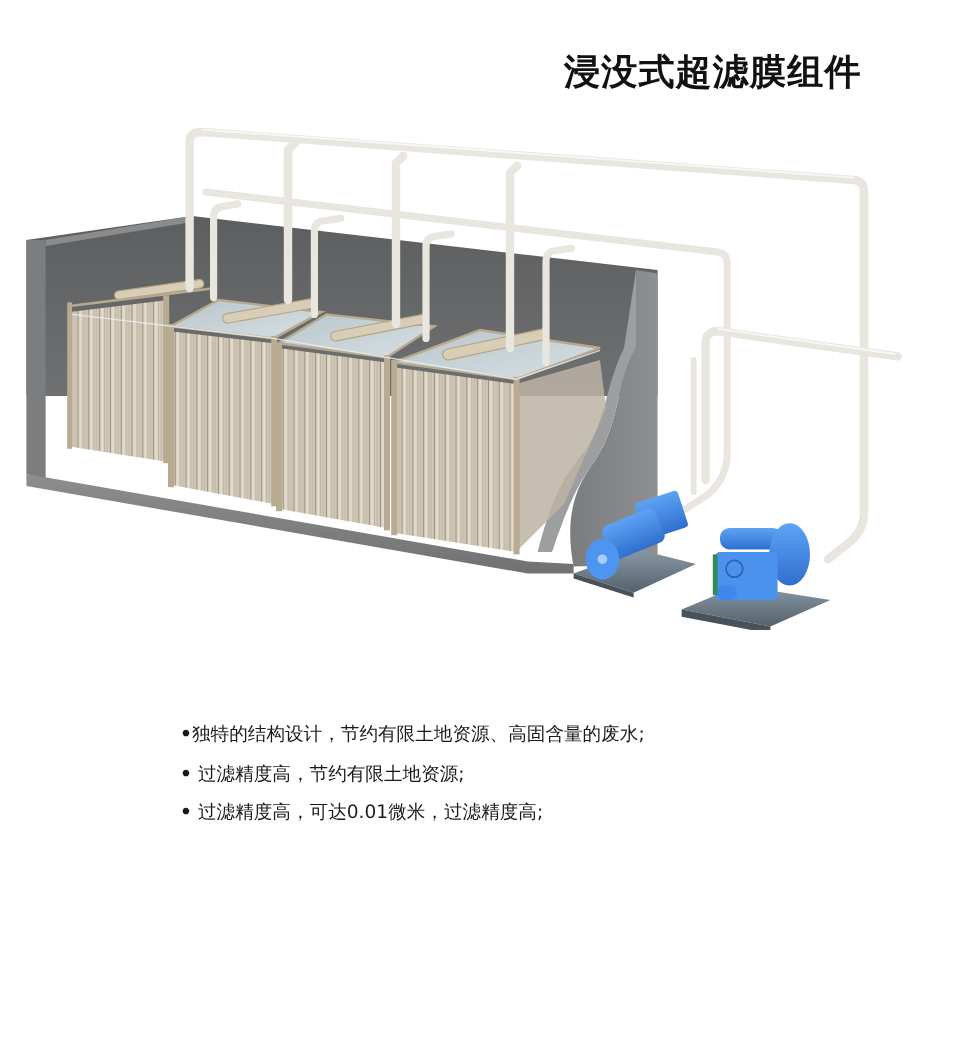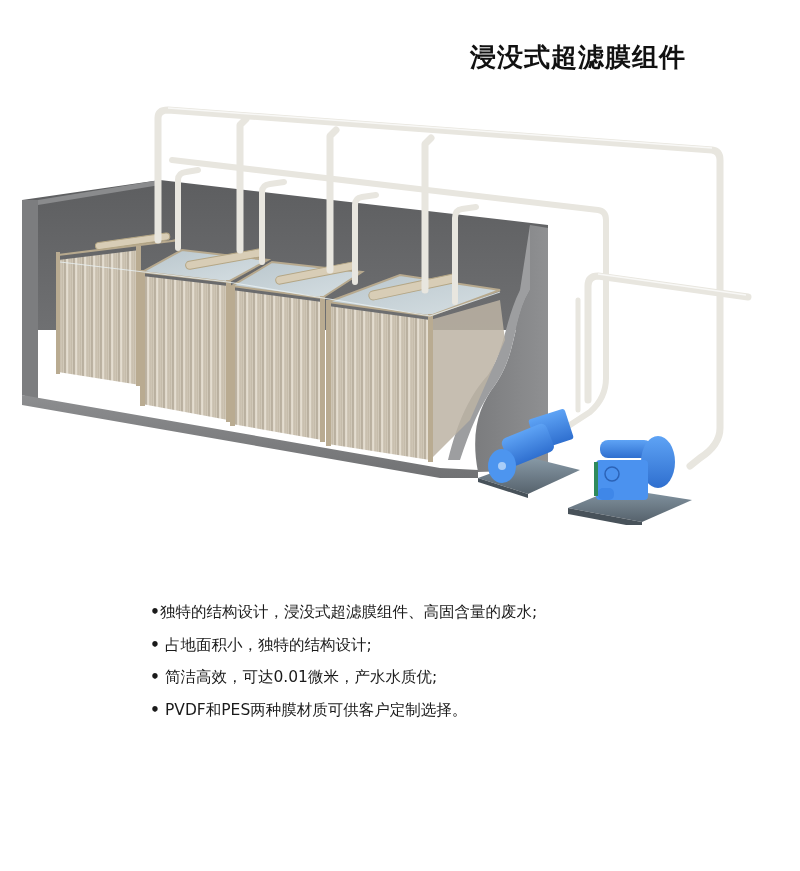--- a/index.html
+++ b/index.html
@@ -1,18 +1,18 @@
 <!DOCTYPE html>
 <html><head>
 <meta charset="utf-8">
 <style>
   html, body { margin: 0; padding: 0; background: #ffffff; }
   body { width: 800px; height: 871px; position: relative; overflow: hidden;
          font-family: "DejaVu Sans", "Liberation Sans", sans-serif; color: #1a1a1a; }
-  .title { position: absolute; left: 470px; top: 40px; font-size: 26px; font-weight: bold;
+  .title { position: absolute; left: 470px; top: 40px; font-size: 30px; font-weight: bold;
            letter-spacing: 1px; color: #111; white-space: nowrap; }
   .illustration { position: absolute; left: 0; top: 95px; width: 800px; height: 430px; }
   .features { position: absolute; left: 150px; top: 596px; margin: 0; padding: 0; list-style: none; }
   .features li { font-size: 15.5px; line-height: 32.5px; white-space: nowrap; color: #1a1a1a; }
   .features .bullet { display: inline-block; width: 10px; font-weight: bold; }
 </style>
 </head>
 <body>
 
 <div class="title">浸没式超滤膜组件</div>
@@ -149,17 +149,16 @@
     <rect x="600" y="440" width="52" height="18" rx="8" fill="url(#pump)"></rect>
     <ellipse cx="658" cy="462" rx="17" ry="26" fill="url(#pump)"></ellipse>
     <rect x="596" y="460" width="52" height="40" rx="4" fill="#4b92ef"></rect>
     <circle cx="612" cy="474" r="7" fill="none" stroke="#2c63b7" stroke-width="1.5"></circle>
     <rect x="598" y="488" width="16" height="12" rx="5" fill="#3f87e8"></rect>
     <rect x="594" y="462" width="4" height="34" fill="#2f8a5c"></rect>
   </g>
 </svg>
 
 <ul class="features">
-  <li><span class="bullet">•</span><span>独特的结构设计，浸没式超滤膜组件、高固含量的废水;</span></li>
-  <li><span class="bullet">•</span> <span>占地面积小，独特的结构设计;</span></li>
-  <li><span class="bullet">•</span> <span>简洁高效，可达0.01微米，产水水质优;</span></li>
-  <li><span class="bullet">•</span> <span>PVDF和PES两种膜材质可供客户定制选择。</span></li>
+  <li><span class="bullet">•</span><span>独特的结构设计，节约有限土地资源、高固含量的废水;</span></li>
+  <li><span class="bullet">•</span> <span>过滤精度高，节约有限土地资源;</span></li>
+  <li><span class="bullet">•</span> <span>过滤精度高，可达0.01微米，过滤精度高;</span></li>
 </ul>
 
 </body></html>

